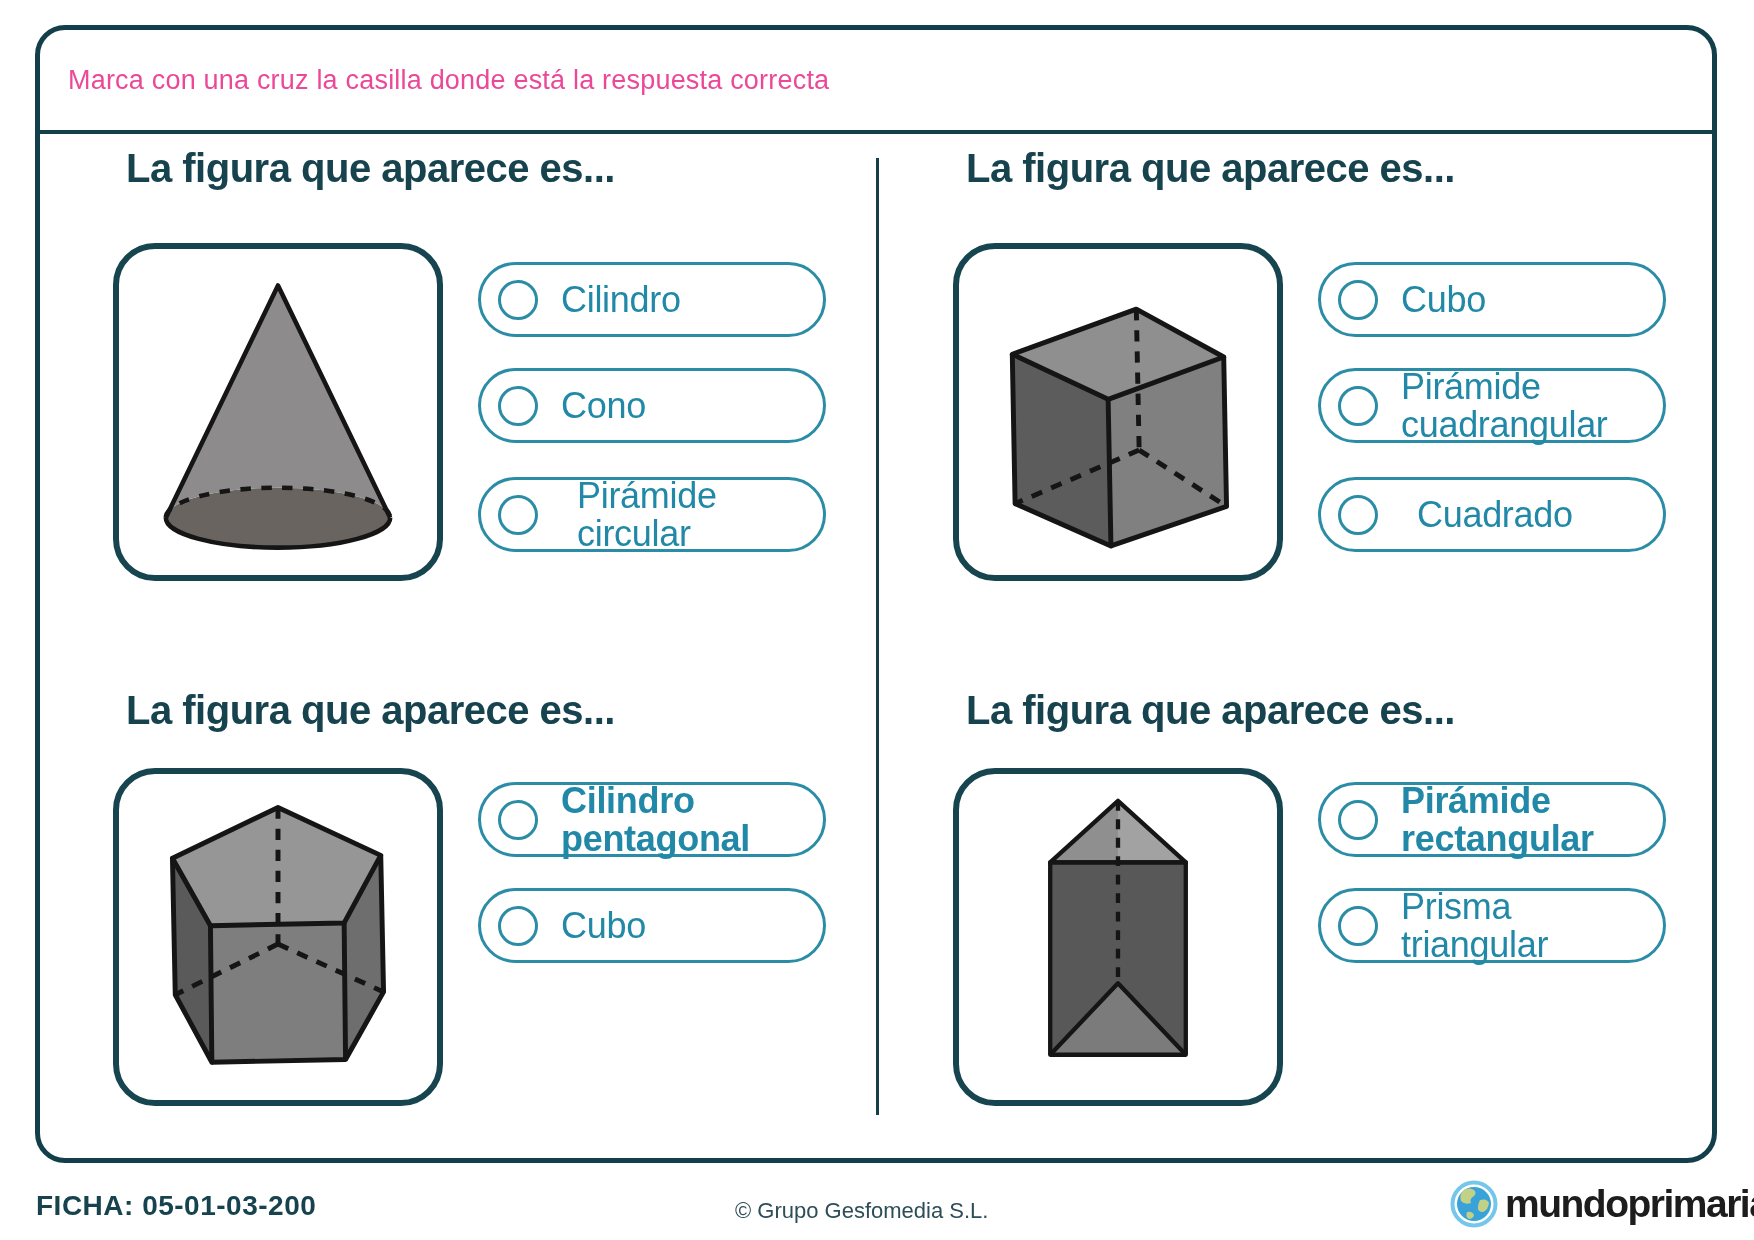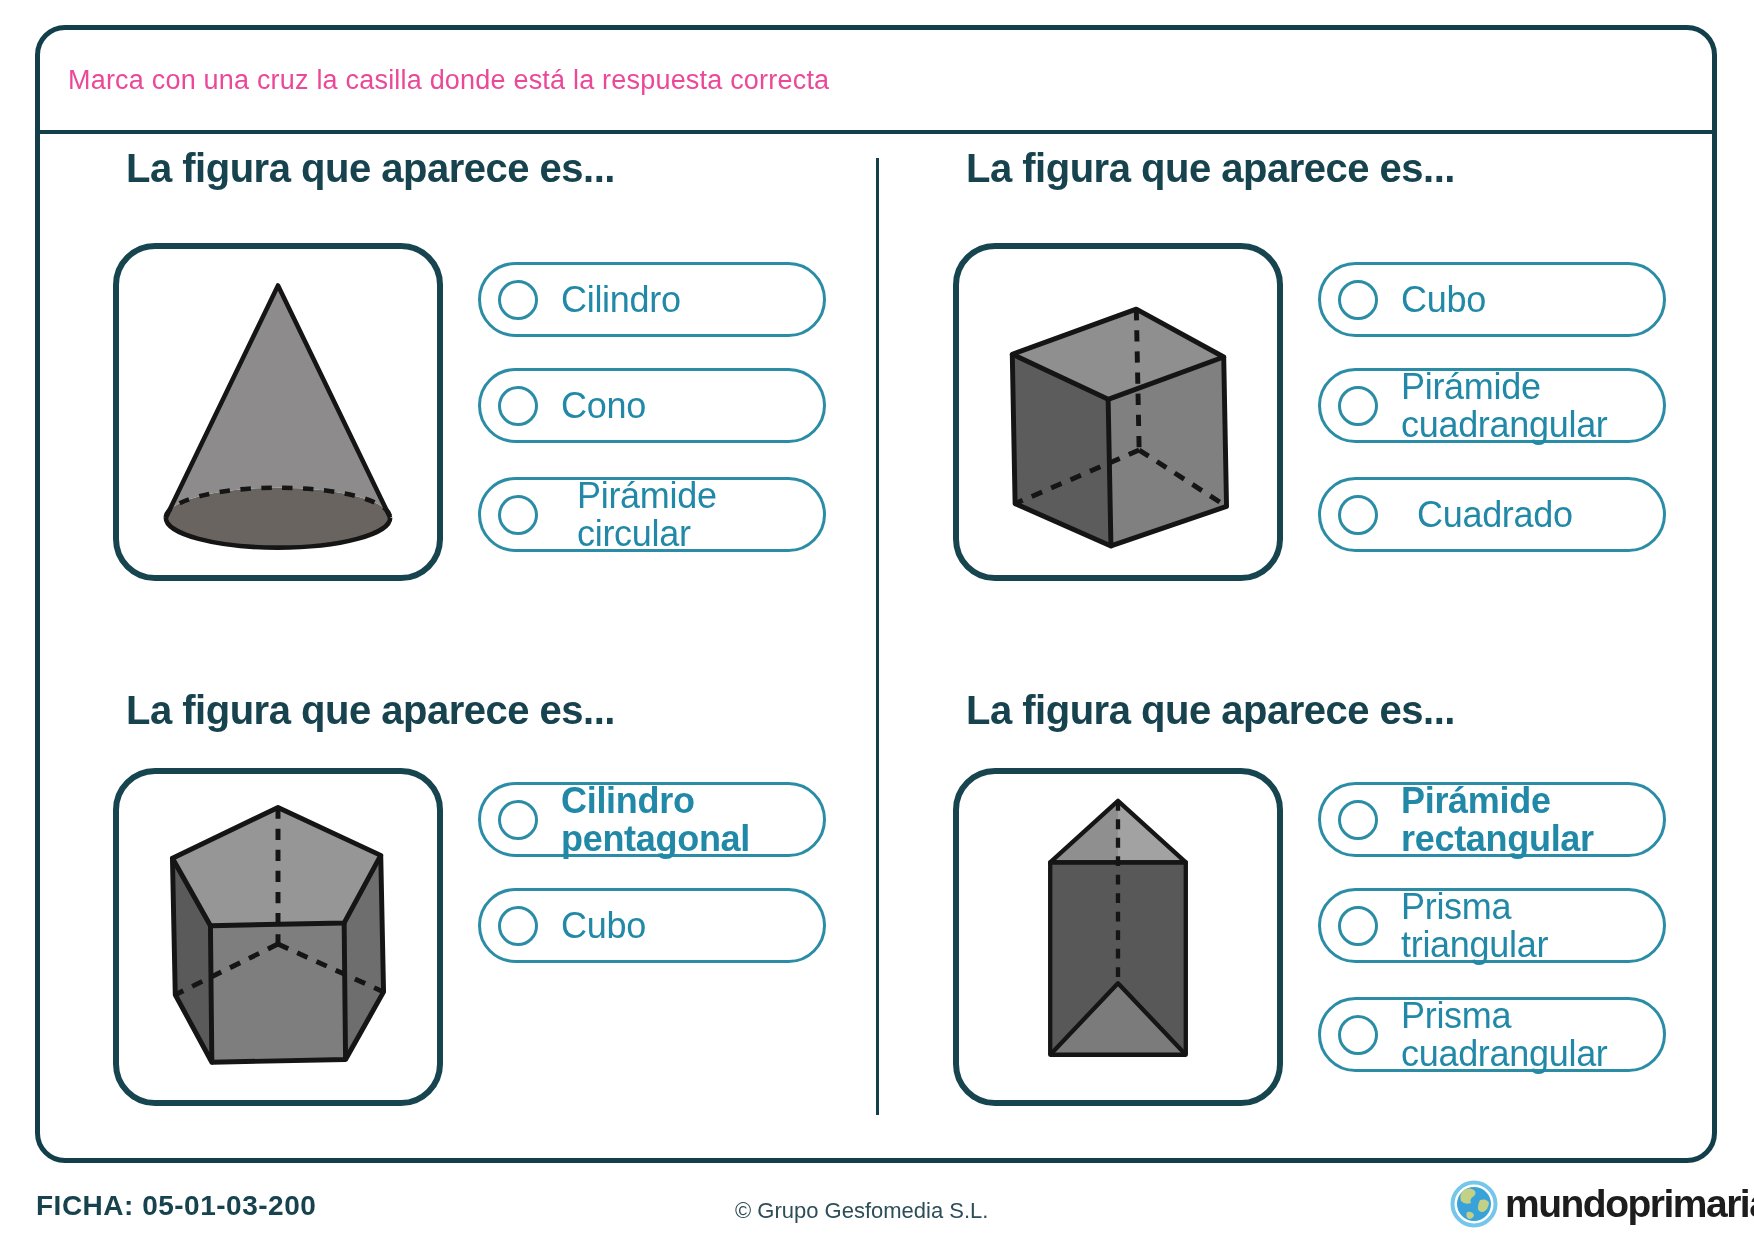--- a/index.html
+++ b/index.html
@@ -182,24 +182,20 @@
       </g>
     </svg>
   </div>
   <div class="pill p2">
     <div class="radio"></div>
     <div class="opt-label">Prisma triangular</div>
   </div>
   <div class="pill p1">
     <div class="radio"></div>
     <div class="opt-label">Pirámide rectangular</div>
-  </div>
-  <div class="pill p3">
-    <div class="radio"></div>
-    <div class="opt-label">Prisma cuadrangular</div>
   </div>
 </div>
 
 <div class="ficha">FICHA: 05-01-03-200</div>
 <div class="copyright">© Grupo Gesfomedia S.L.</div>
 <div class="logo">
   <svg class="globe" viewBox="0 0 48 48">
     <circle cx="24" cy="24" r="21.5" fill="#ffffff" stroke="#74c6ea" stroke-width="4"></circle>
     <circle cx="24" cy="24" r="17" fill="#39a3d9"></circle>
     <path d="M14,10 q6,-3 10,0 q3,3 0,6 q-5,3 -3,7 q-6,2 -10,-2 q-2,-7 3,-11 Z" fill="#c3d187"></path>

